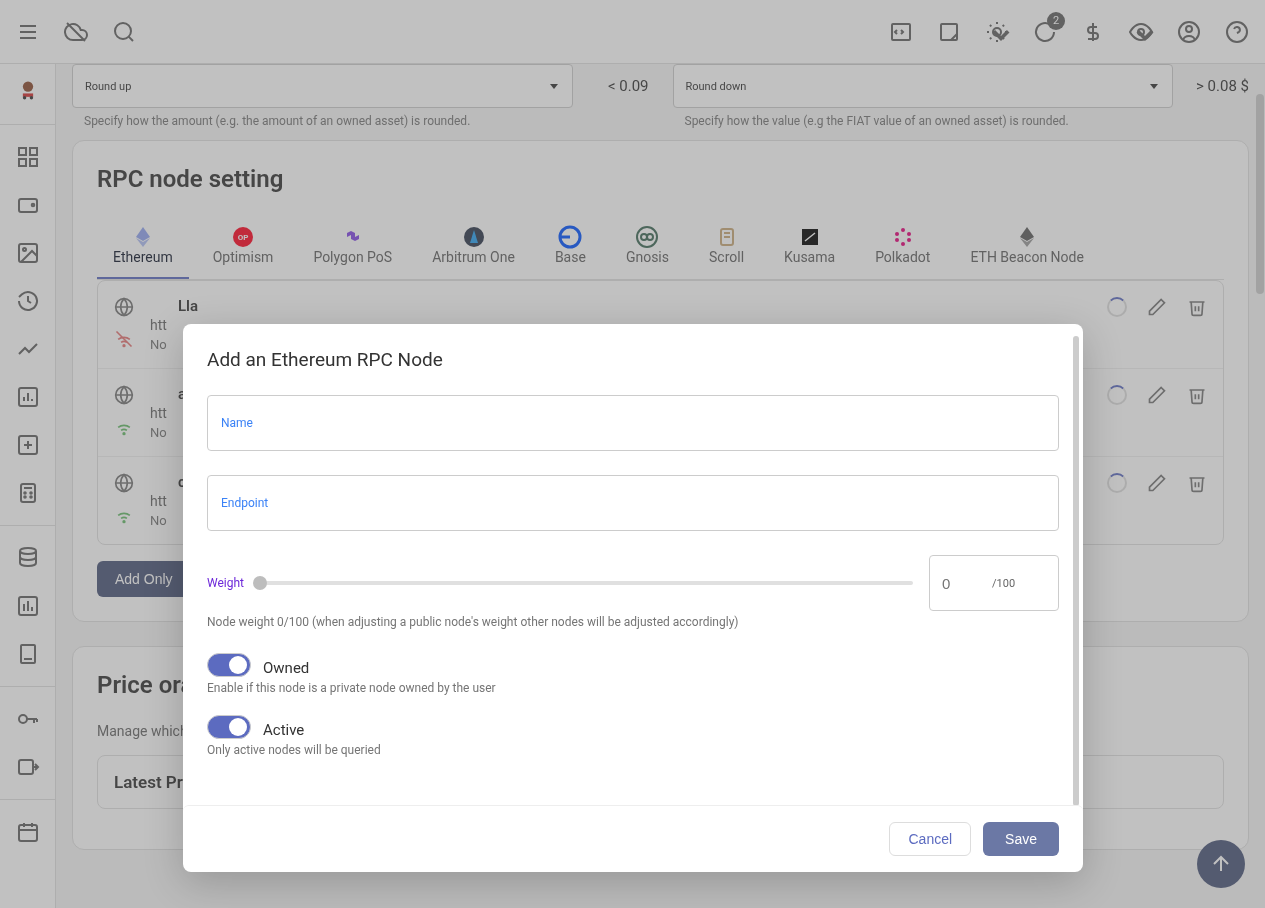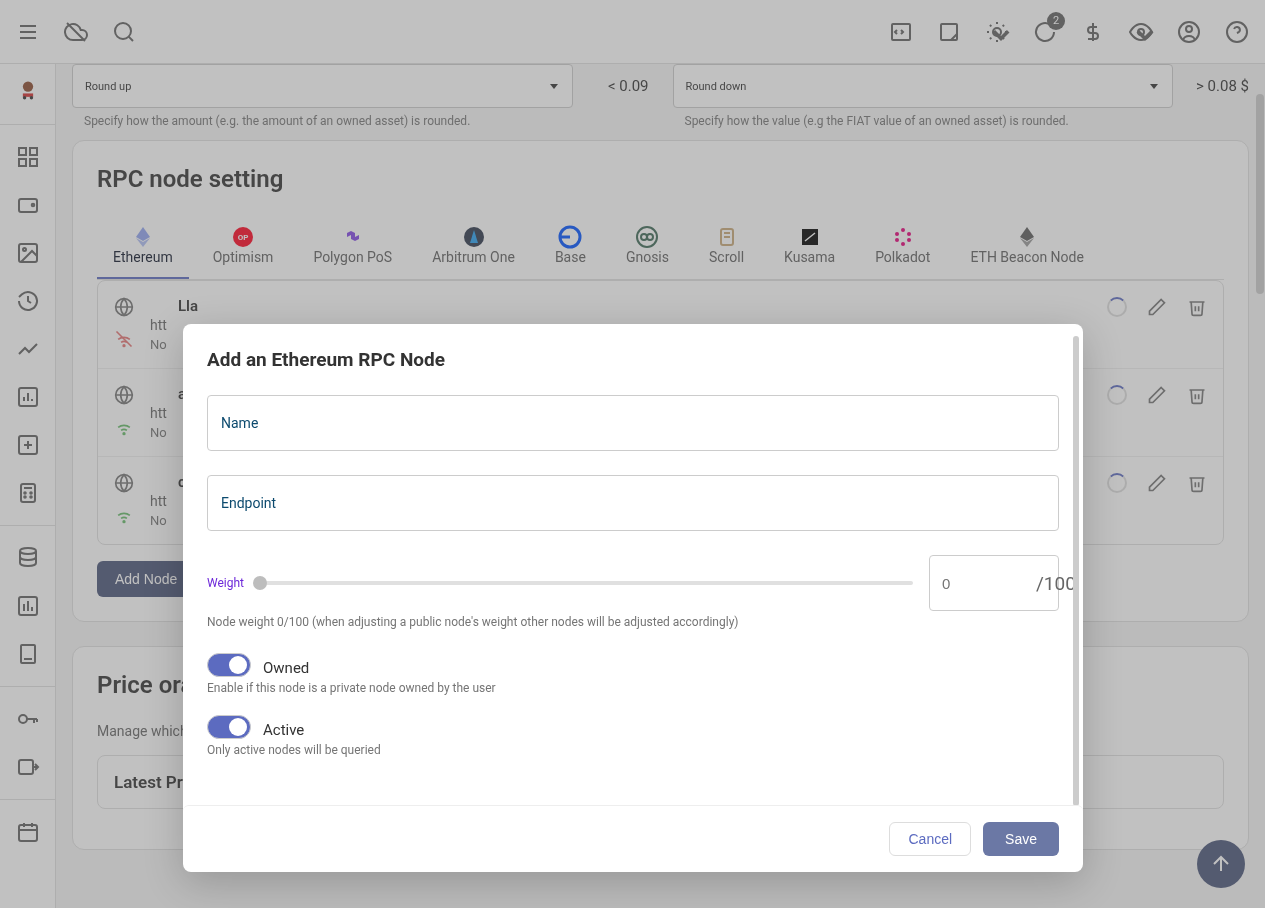--- a/index.html
+++ b/index.html
@@ -304,43 +304,43 @@
       box-shadow: 0 10px 40px rgba(0,0,0,0.2);
       display: flex;
       flex-direction: column;
     }
     .dialog-body {
       padding: 24px 24px 24px;
       overflow-y: auto;
     }
     .dialog-title {
       font-size: 19px;
-      font-weight: 700;
+      font-weight: 400;
       margin-bottom: 24px;
     }
     .field {
       position: relative;
       margin-bottom: 24px;
     }
     .field input.text-input {
       width: 100%;
       height: 56px;
       border: 1px solid #ccc;
       border-radius: 4px;
       padding: 0 14px;
       font-size: 15px;
       background: #fff;
     }
     .field-label {
       position: absolute;
       left: 14px;
       top: 50%;
       transform: translateY(-50%);
-      color: #0c4a6e;
-      font-size: 14px;
+      color: #3b82f6;
+      font-size: 12px;
       pointer-events: none;
     }
     
     .weight-row {
       display: flex;
       align-items: center;
       gap: 16px;
       margin-bottom: 4px;
     }
     .weight-label {
@@ -375,22 +375,21 @@
     }
     .weight-input {
       border: none;
       width: 50px;
       font-size: 15px;
       outline: none;
       color: #999;
     }
     .weight-suffix {
       color: #666;
-      font-size: 19px;
-      margin-left: 44px;
+      font-size: 11px;
     }
     .weight-hint {
       font-size: 12px;
       color: #757575;
       margin-bottom: 24px;
     }
     
     .toggle-row {
       display: flex;
       align-items: flex-end;
@@ -928,21 +927,21 @@
             </svg>
           <svg viewBox="0 0 24 24" fill="none" stroke="currentColor" stroke-width="2" style="cursor:pointer">
               <polyline points="3 6 5 6 21 6"></polyline>
               <path d="M19 6l-1 14a2 2 0 0 1-2 2H8a2 2 0 0 1-2-2L5 6"></path>
               <path d="M10 11v6M14 11v6"></path>
             </svg>
         </div>
       </div>
     </div>
     
-    <button class="add-node-btn">Add Node</button>
+    <button class="add-node-btn">Add Only</button>
   </div>
 
   <div class="card" style="padding-bottom:40px">
     <div class="card-title">Price oracl</div>
     <div class="section-sub">Manage which</div>
     <div class="latest-card">
       <div class="latest-title">Latest Pr</div>
     </div>
   </div>
 </div>

